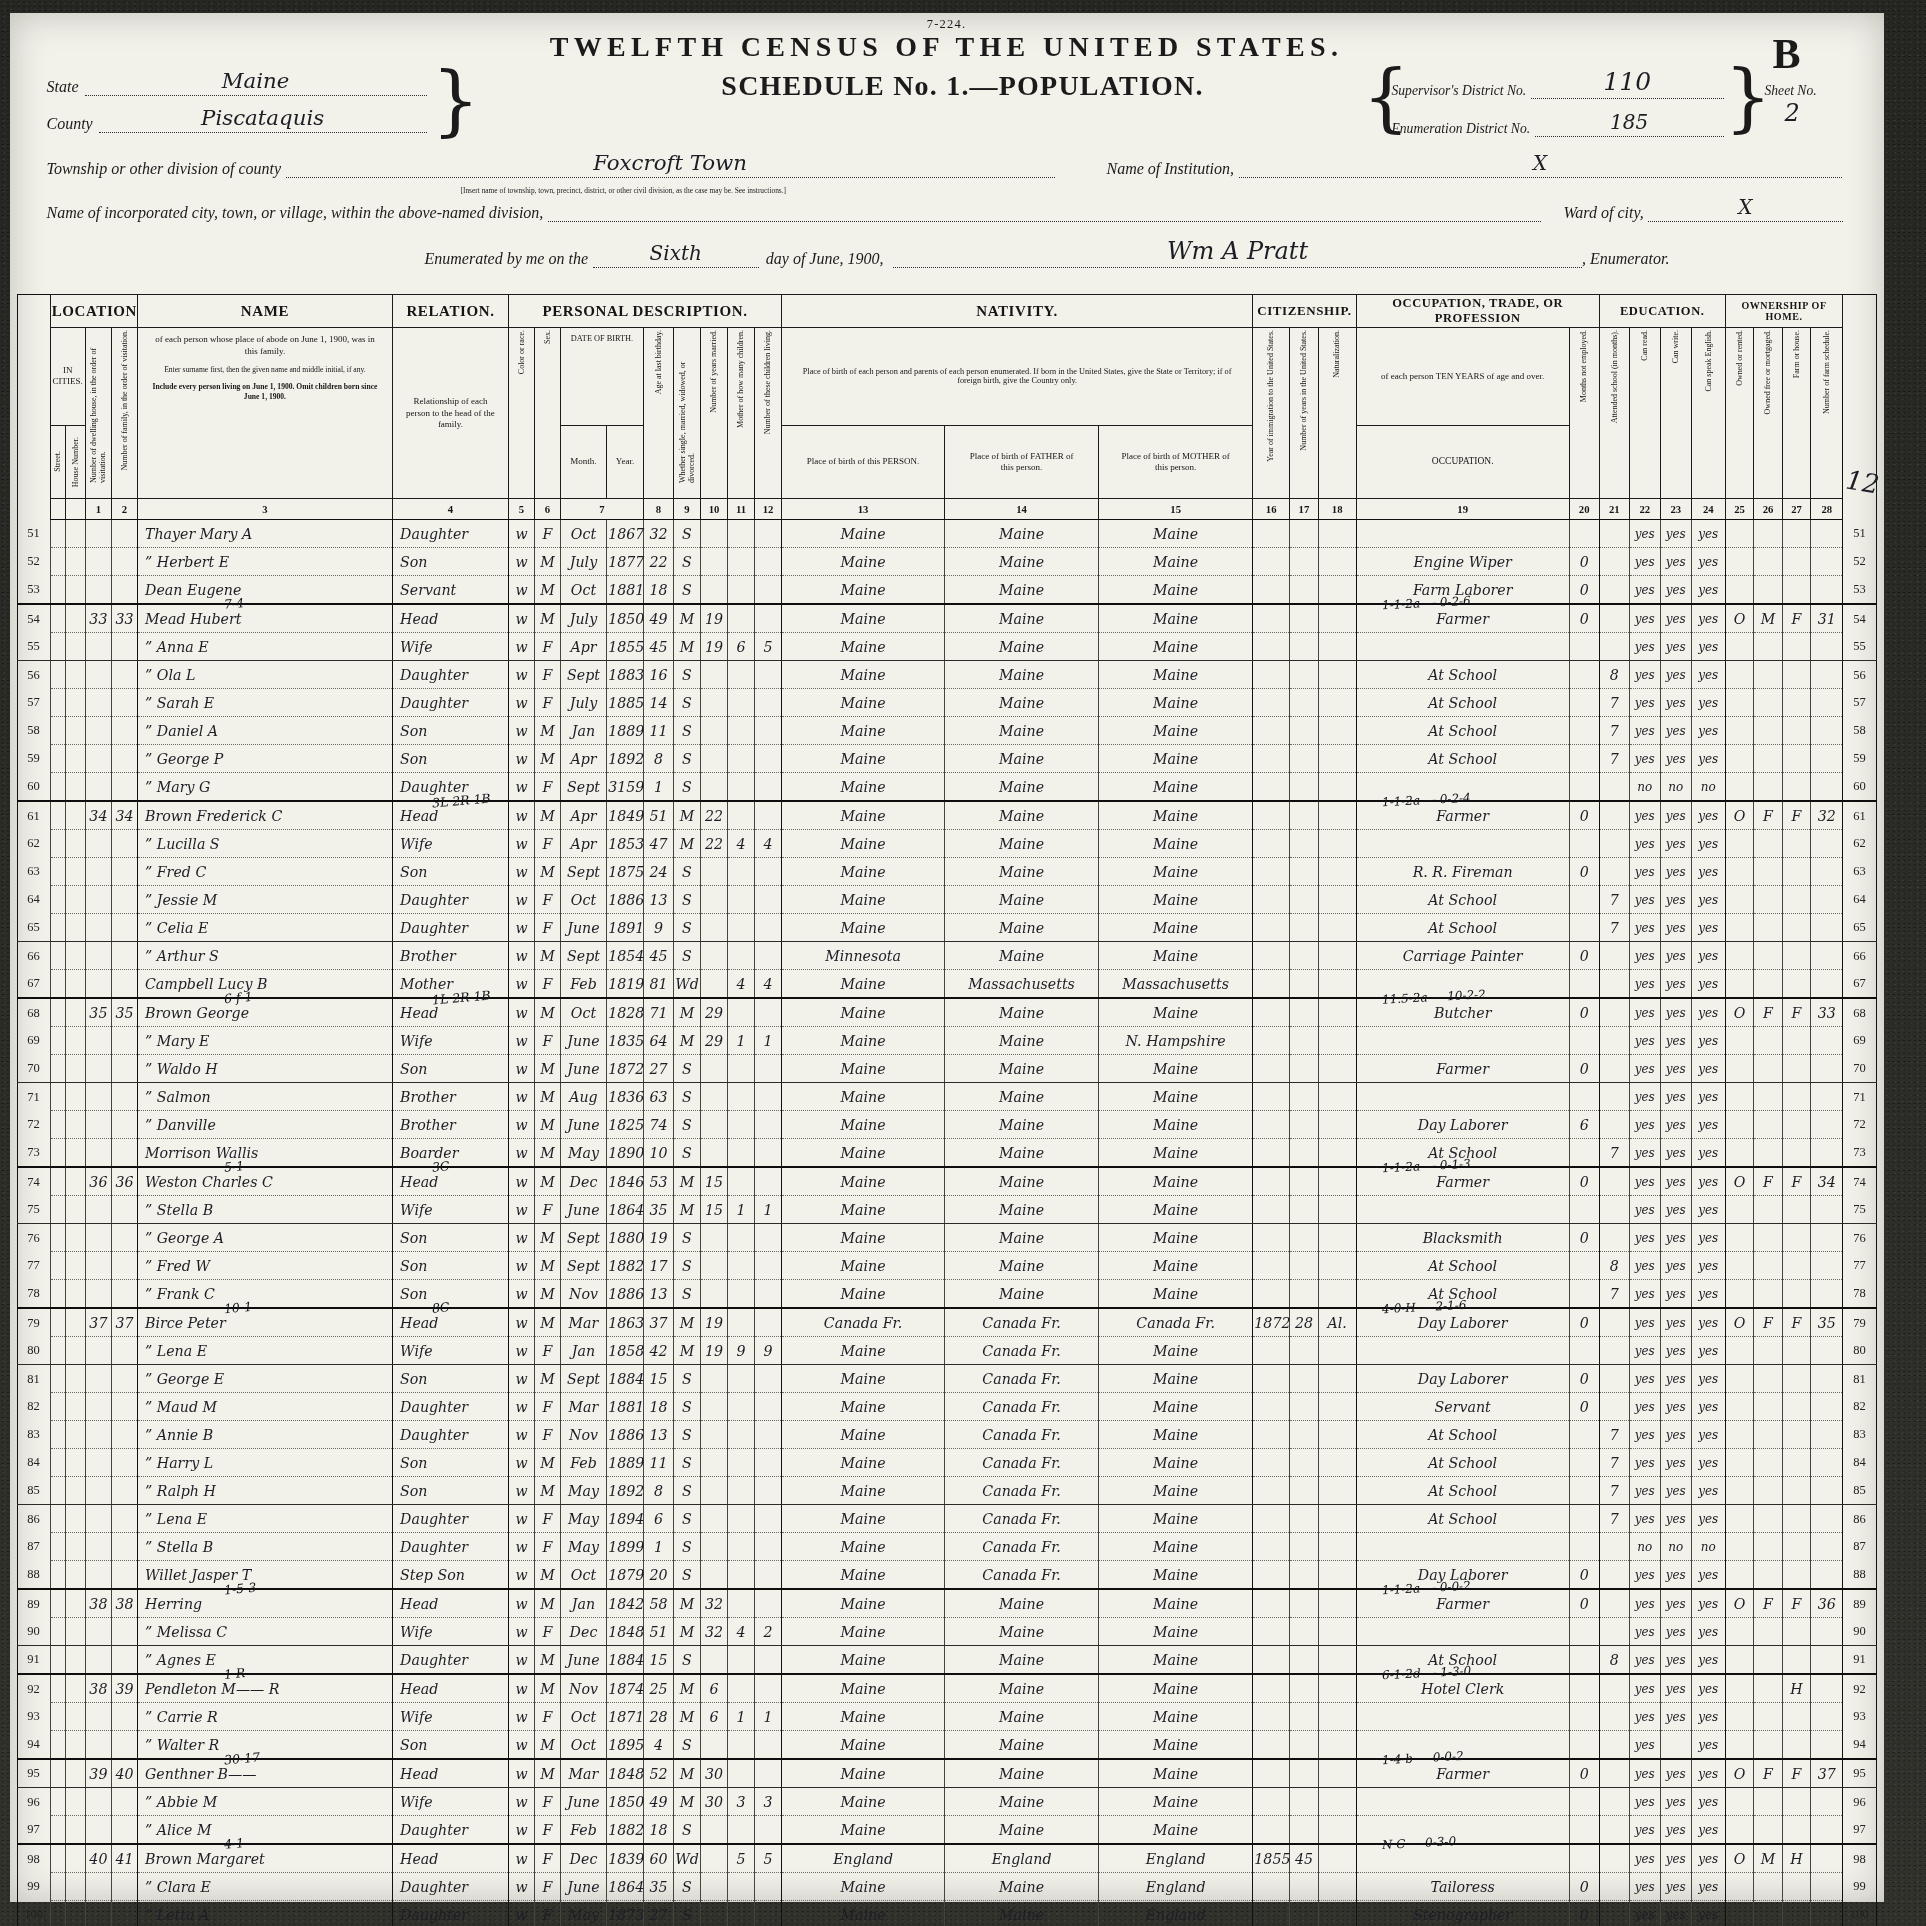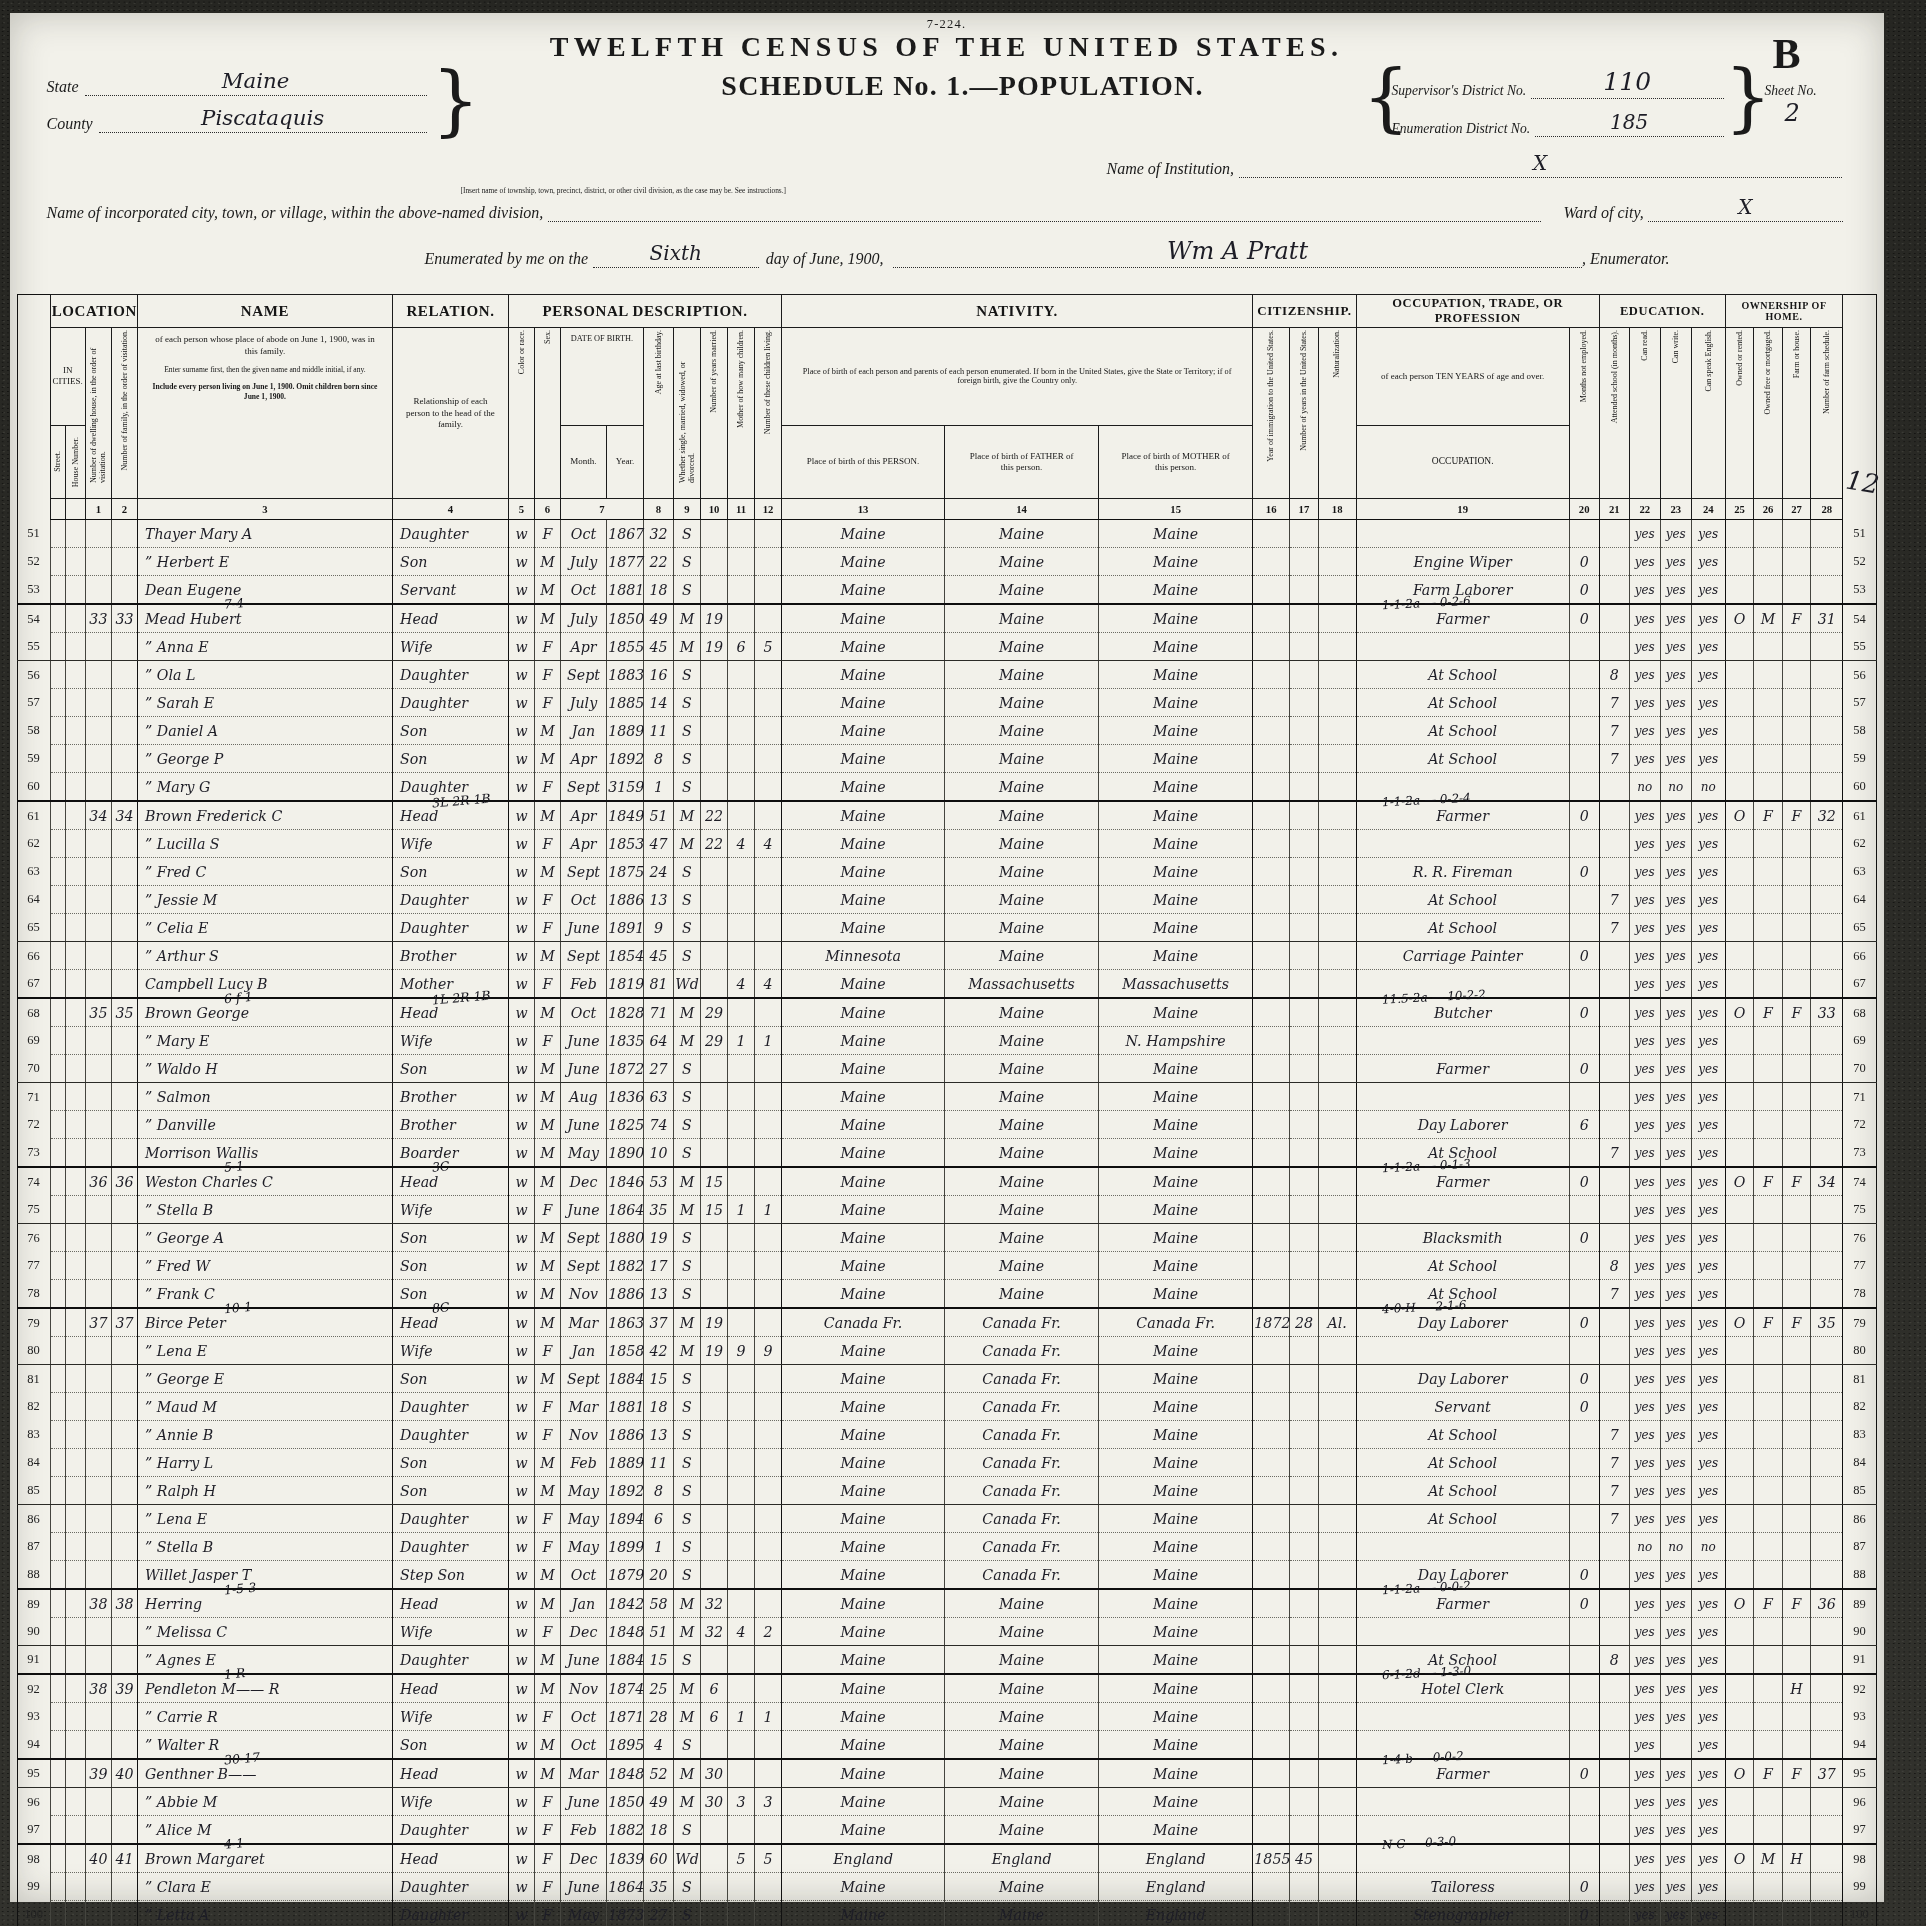--- a/index.html
+++ b/index.html
@@ -101,20 +101,26 @@
       <span class="dot" style="flex:1;margin-left:4.7px;">
         <span class="hw" style="font-size:20px;">185</span>
       </span>
     </div>
     <div class="brace" style="position:absolute;left:1715px;top:55px;font-size:74px;">}</div>
     <div style="position:absolute;left:1755px;top:70px;">
       <span class="lbl-sm it">Sheet No.</span><br>
       <span class="hw" style="font-size:24px;padding-left:20px;">2</span>
     </div>
 
+    <div class="fline" style="left:37px;top:147px;width:1008px;">
+      <span class="lbl it">Township or other division of county</span>
+      <span class="dot" style="flex:1;margin-left:4.7px;">
+        <span class="hw" style="font-size:21.3px;">Foxcroft  Town</span>
+      </span>
+    </div>
     <div class="hint" style="left:451px;top:173px;">[Insert name of township, town, precinct, district, or other civil division, as the case may be.  See instructions.]</div>
     <div class="fline" style="left:1097px;top:147px;width:735px;">
       <span class="lbl it">Name of Institution,</span>
       <span class="dot" style="flex:1;margin-left:4.7px;">
         <span class="hw" style="font-size:20px;">X</span>
       </span>
     </div>
 
     <div class="fline" style="left:37px;top:191px;width:1494px;">
       <span class="lbl it">Name of incorporated city, town, or village, within the above-named division,</span>

